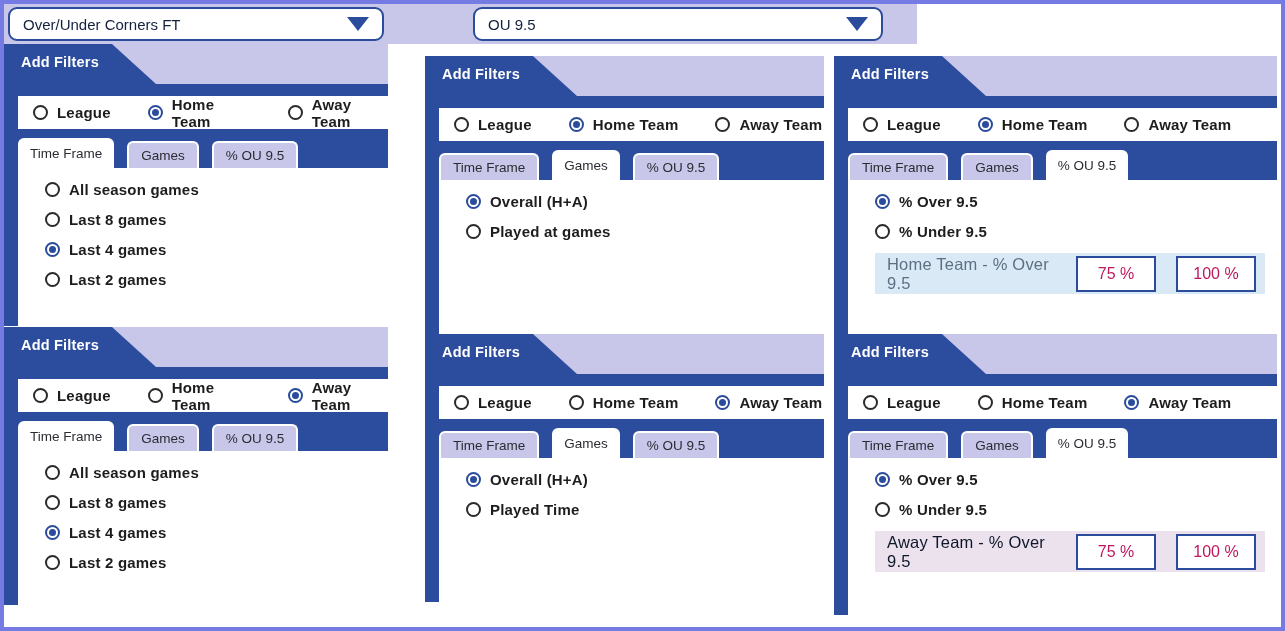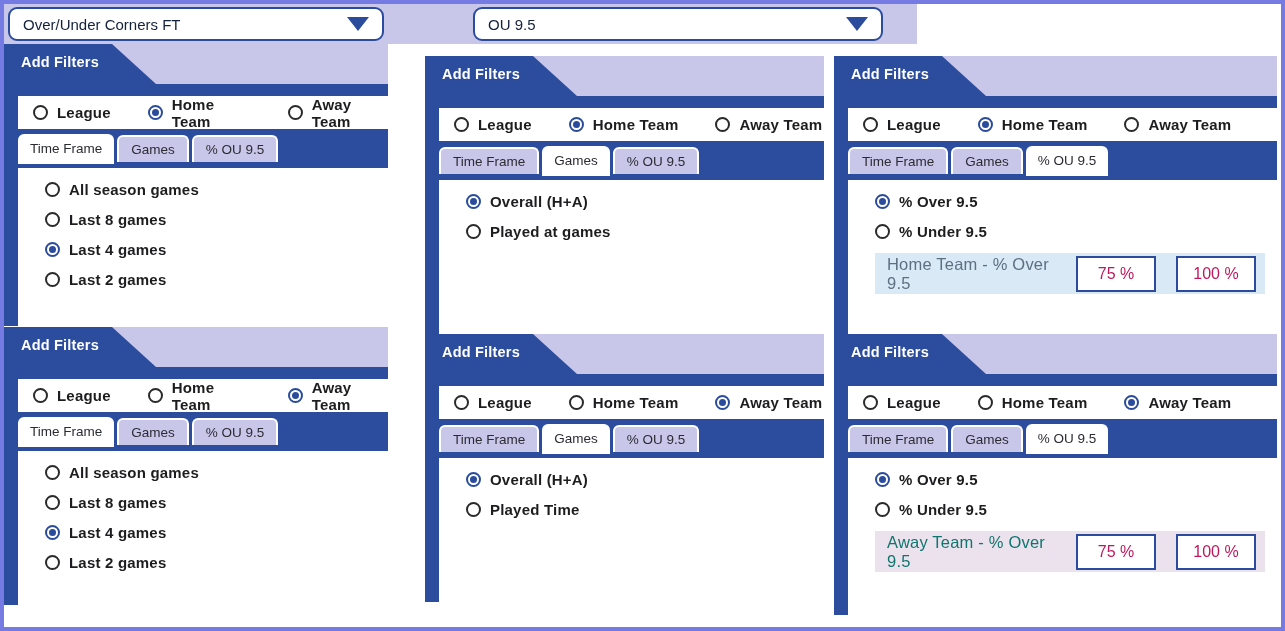--- a/index.html
+++ b/index.html
@@ -24,33 +24,33 @@
   .p-header{position:relative;height:40px;background:#c9c7e9;}
   .p-header-blue{position:absolute;inset:0;background:#2c4d9d;clip-path:polygon(0 0,108px 0,152px 100%,0 100%);}
   .p-header-label{position:absolute;left:17px;top:10px;color:#ffffff;font-weight:bold;font-size:14.5px;letter-spacing:.2px;}
   .p-blue{background:#2c4d9d;padding:12px 0 0 14px;}
   .scope-bar{background:#ffffff;height:33px;display:flex;align-items:center;gap:37px;padding-left:15px;}
   .radio-item{display:flex;align-items:center;gap:9px;cursor:pointer;}
   .radio-item .lbl{font-weight:bold;font-size:15px;color:#1d1d1f;letter-spacing:.2px;}
   .radio{width:15px;height:15px;border:2.5px solid #2a2a2a;border-radius:50%;box-sizing:border-box;position:relative;flex:0 0 auto;background:#fff;}
   .radio.sel{border-color:#2b4c9c;}
   .radio.sel::after{content:"";position:absolute;left:2px;top:2px;right:2px;bottom:2px;background:#2b4c9c;border-radius:50%;}
-  .tabs{display:flex;align-items:center;gap:3px;height:39px;}
+  .tabs{display:flex;align-items:flex-end;gap:13px;height:39px;}
   .tab{box-sizing:border-box;padding:0 12px;font-size:13.5px;color:#2b2b33;border-radius:6px 6px 0 0;
        display:flex;align-items:center;cursor:pointer;}
   .tab.active{background:#ffffff;height:30px;font-weight:500;}
   .tab.inactive{background:#c9c7e9;border:2px solid #ffffff;border-bottom:none;height:27px;}
   .p-content{padding:13px 12px 0 41px;}
   .p-content .radio-item{margin-bottom:13px;height:17px;}
   .range-row{display:flex;align-items:center;height:41px;margin-top:7px;padding:0 9px 0 12px;gap:20px;}
   .range-row.blue{background:#d9e9f6;}
   .range-row.pink{background:#ece2ee;}
   .range-label{flex:1;font-size:16.5px;letter-spacing:.2px;}
   .range-row.blue .range-label{color:#5d7082;}
-  .range-row.pink .range-label{color:#0f766e;}
+  .range-row.pink .range-label{color:#0f172a;}
   .range-input{width:80px;height:36px;box-sizing:border-box;border:2px solid #2b4c9c;background:#fff;
                text-align:center;font-size:16px;color:#be185d;font-family:"Liberation Sans",sans-serif;}
 </style>
 </head>
 <body>
 
 <div class="frame">
 
   <div class="topbar">
     <div class="dd dd1">

